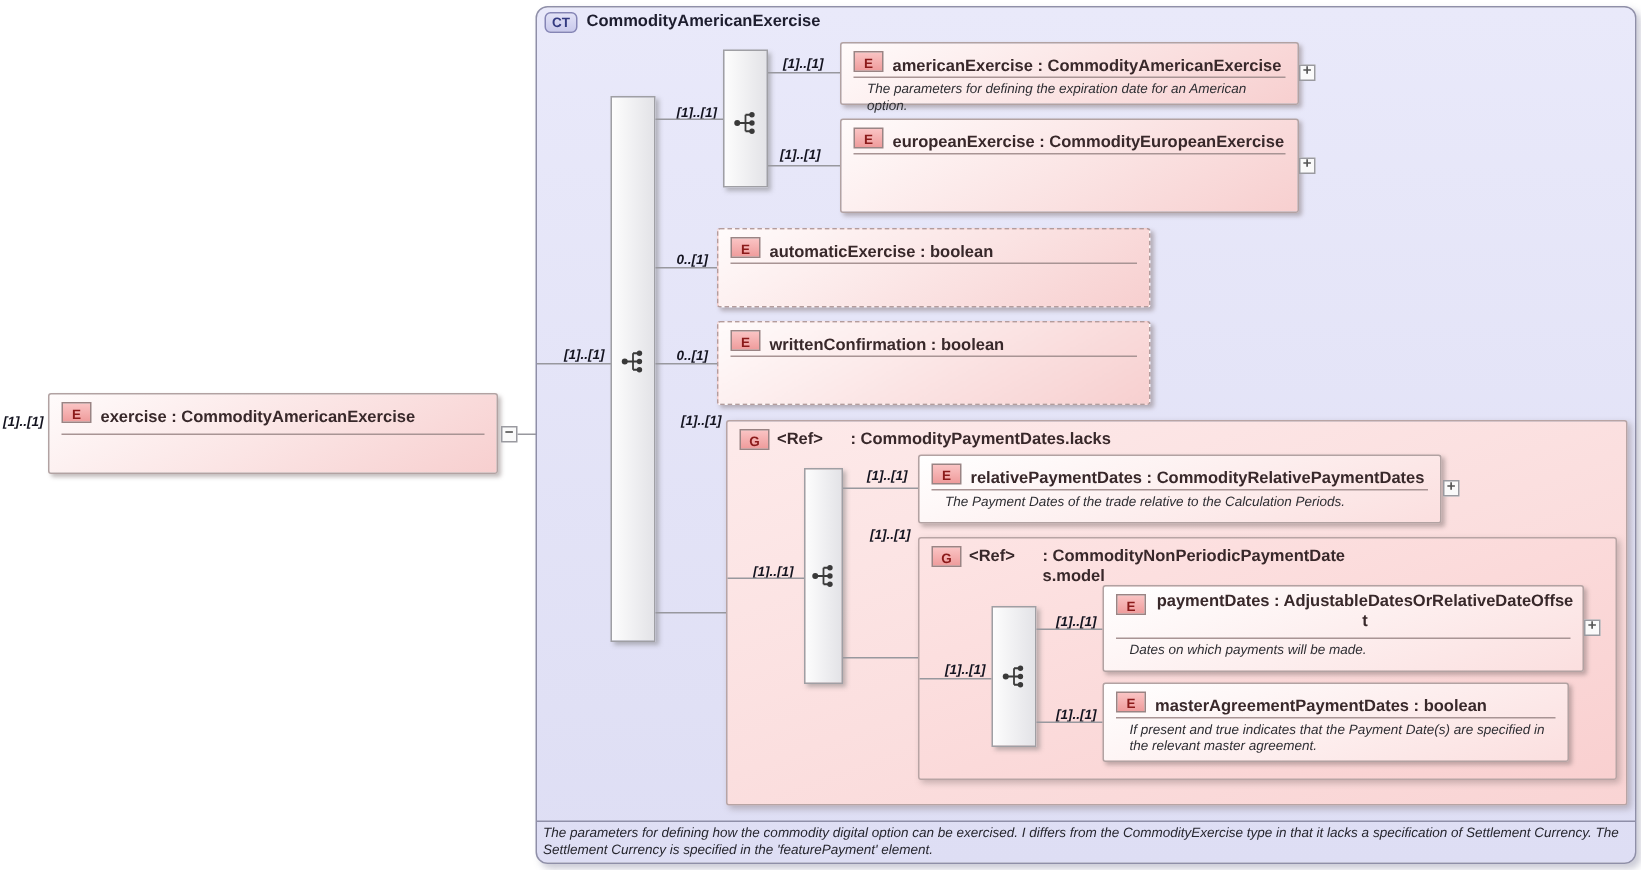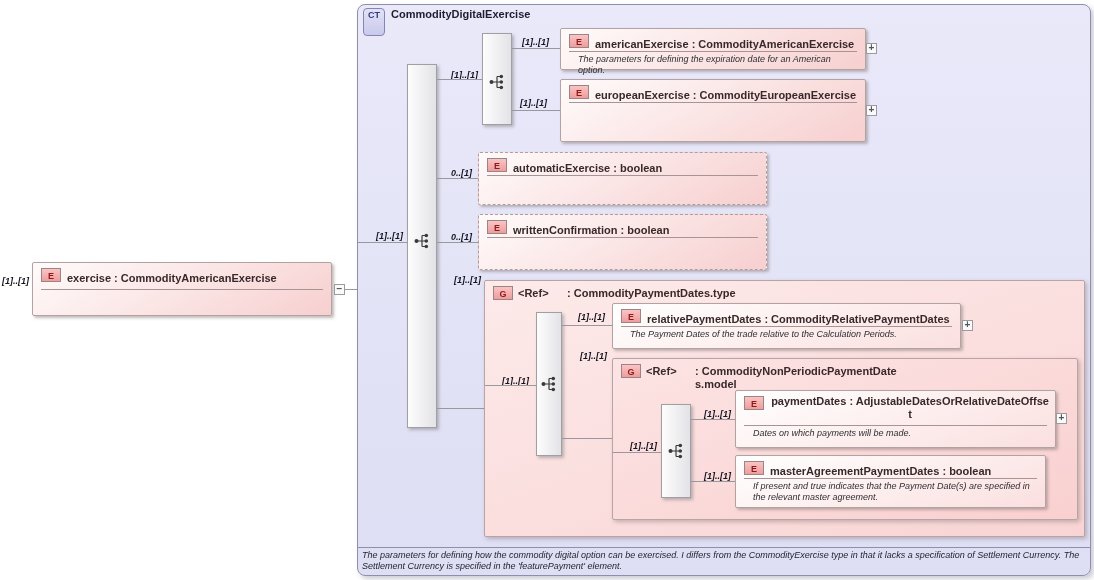--- a/index.html
+++ b/index.html
@@ -28,21 +28,21 @@
   .cbar{position:absolute;background:linear-gradient(to right,#fdfdfd 0%,#e3e3e7 100%);
         border:1px solid #9f9fa4;box-shadow:2px 2px 3px rgba(110,110,110,.45);
         box-sizing:border-box;}
   .cicon{position:absolute;}
 
   
   .badge{position:absolute;left:8px;top:5px;width:20px;height:14px;
          font-size:9px;font-weight:bold;text-align:center;line-height:14px;
          border:1px solid #9a8484;box-sizing:border-box;}
   .badge.e,.badge.g{background:linear-gradient(to bottom,#fac4c4,#ef9c9c);color:#8b1a1a;}
-  .ctbadge{position:absolute;left:363px;top:8px;width:22px;height:28px;border-radius:4px;
+  .ctbadge{position:absolute;left:363px;top:8px;width:22px;height:14px;border-radius:4px;
            background:linear-gradient(to bottom,#e2e2f6,#c9c9ec);border:1px solid #8585b5;
            color:#333a80;font-size:9px;font-weight:bold;text-align:center;line-height:13px;
            box-sizing:border-box;}
   .ct-title{position:absolute;left:391px;top:8px;font-size:11px;font-weight:bold;color:#1d1d2e;}
 
   .etitle{position:absolute;left:34px;top:9px;font-size:11px;font-weight:bold;
           color:#38282a;white-space:nowrap;}
   .etitle.wrapc{white-space:normal;word-break:break-all;text-align:center;top:4px;line-height:13px;}
   .gref{position:absolute;left:33px;top:6px;font-size:11px;font-weight:bold;color:#38282a;white-space:nowrap;}
   .gtype{position:absolute;left:82px;top:6px;font-size:11px;font-weight:bold;color:#38282a;white-space:nowrap;}
@@ -74,21 +74,21 @@
     <span class="badge e">E</span>
     <span class="etitle">exercise : CommodityAmericanExercise</span>
     <div class="sep" style="top:26px"></div>
   </div>
 
   <div class="expander" style="left:334px;top:284px">−</div>
   <div class="hline" style="left:345px;top:289px;width:13px"></div>
 
   <div class="ct"></div>
   <span class="ctbadge">CT</span>
-  <span class="ct-title">CommodityDigitalExercise</span>
+  <span class="ct-title">CommodityAmericanExercise</span>
 
   <div class="ct-footer-line"></div>
   <div class="ct-footer">The parameters for defining how the commodity digital option can be exercised. I differs from the CommodityExercise type in that it lacks a specification of Settlement Currency. The Settlement Currency is specified in the 'featurePayment' element.</div>
 
   <span class="card" style="left:376px;top:231px">[1]..[1]</span>
   <div class="hline" style="left:358px;top:242px;width:55px"></div>
   <div class="cbar" style="left:407px;top:64px;width:30px;height:364px"></div>
   <svg class="cicon" style="left:413px;top:232px" width="18" height="18" viewBox="0 0 18 18">
     <g stroke="#3a3a3a" stroke-width="1.2" fill="#3a3a3a">
       <circle cx="3.5" cy="9" r="2" stroke="none"></circle>
@@ -145,21 +145,21 @@
     <span class="badge e">E</span>
     <span class="etitle">writtenConfirmation : boolean</span>
     <div class="sep" style="top:22px"></div>
   </div>
 
   <span class="card" style="left:454px;top:275px">[1]..[1]</span>
   <div class="hline" style="left:437px;top:408px;width:47px"></div>
   <div class="gbox" style="left:484px;top:280px;width:601px;height:257px">
     <span class="badge g">G</span>
     <span class="gref">&lt;Ref&gt;</span>
-    <span class="gtype">: CommodityPaymentDates.type</span>
+    <span class="gtype">: CommodityPaymentDates.lacks</span>
   </div>
 
   <span class="card" style="left:502px;top:376px">[1]..[1]</span>
   <div class="hline" style="left:485px;top:385px;width:51px"></div>
   <div class="cbar" style="left:536px;top:312px;width:26px;height:144px"></div>
   <svg class="cicon" style="left:540px;top:375px" width="18" height="18" viewBox="0 0 18 18">
     <g stroke="#3a3a3a" stroke-width="1.2" fill="#3a3a3a">
       <circle cx="3.5" cy="9" r="2" stroke="none"></circle>
       <path d="M3.5 9 H9 M9 3.5 V14.5 M9 3.5 H12 M9 9 H12 M9 14.5 H12" fill="none"></path>
       <circle cx="13.3" cy="3.5" r="1.8" stroke="none"></circle>

